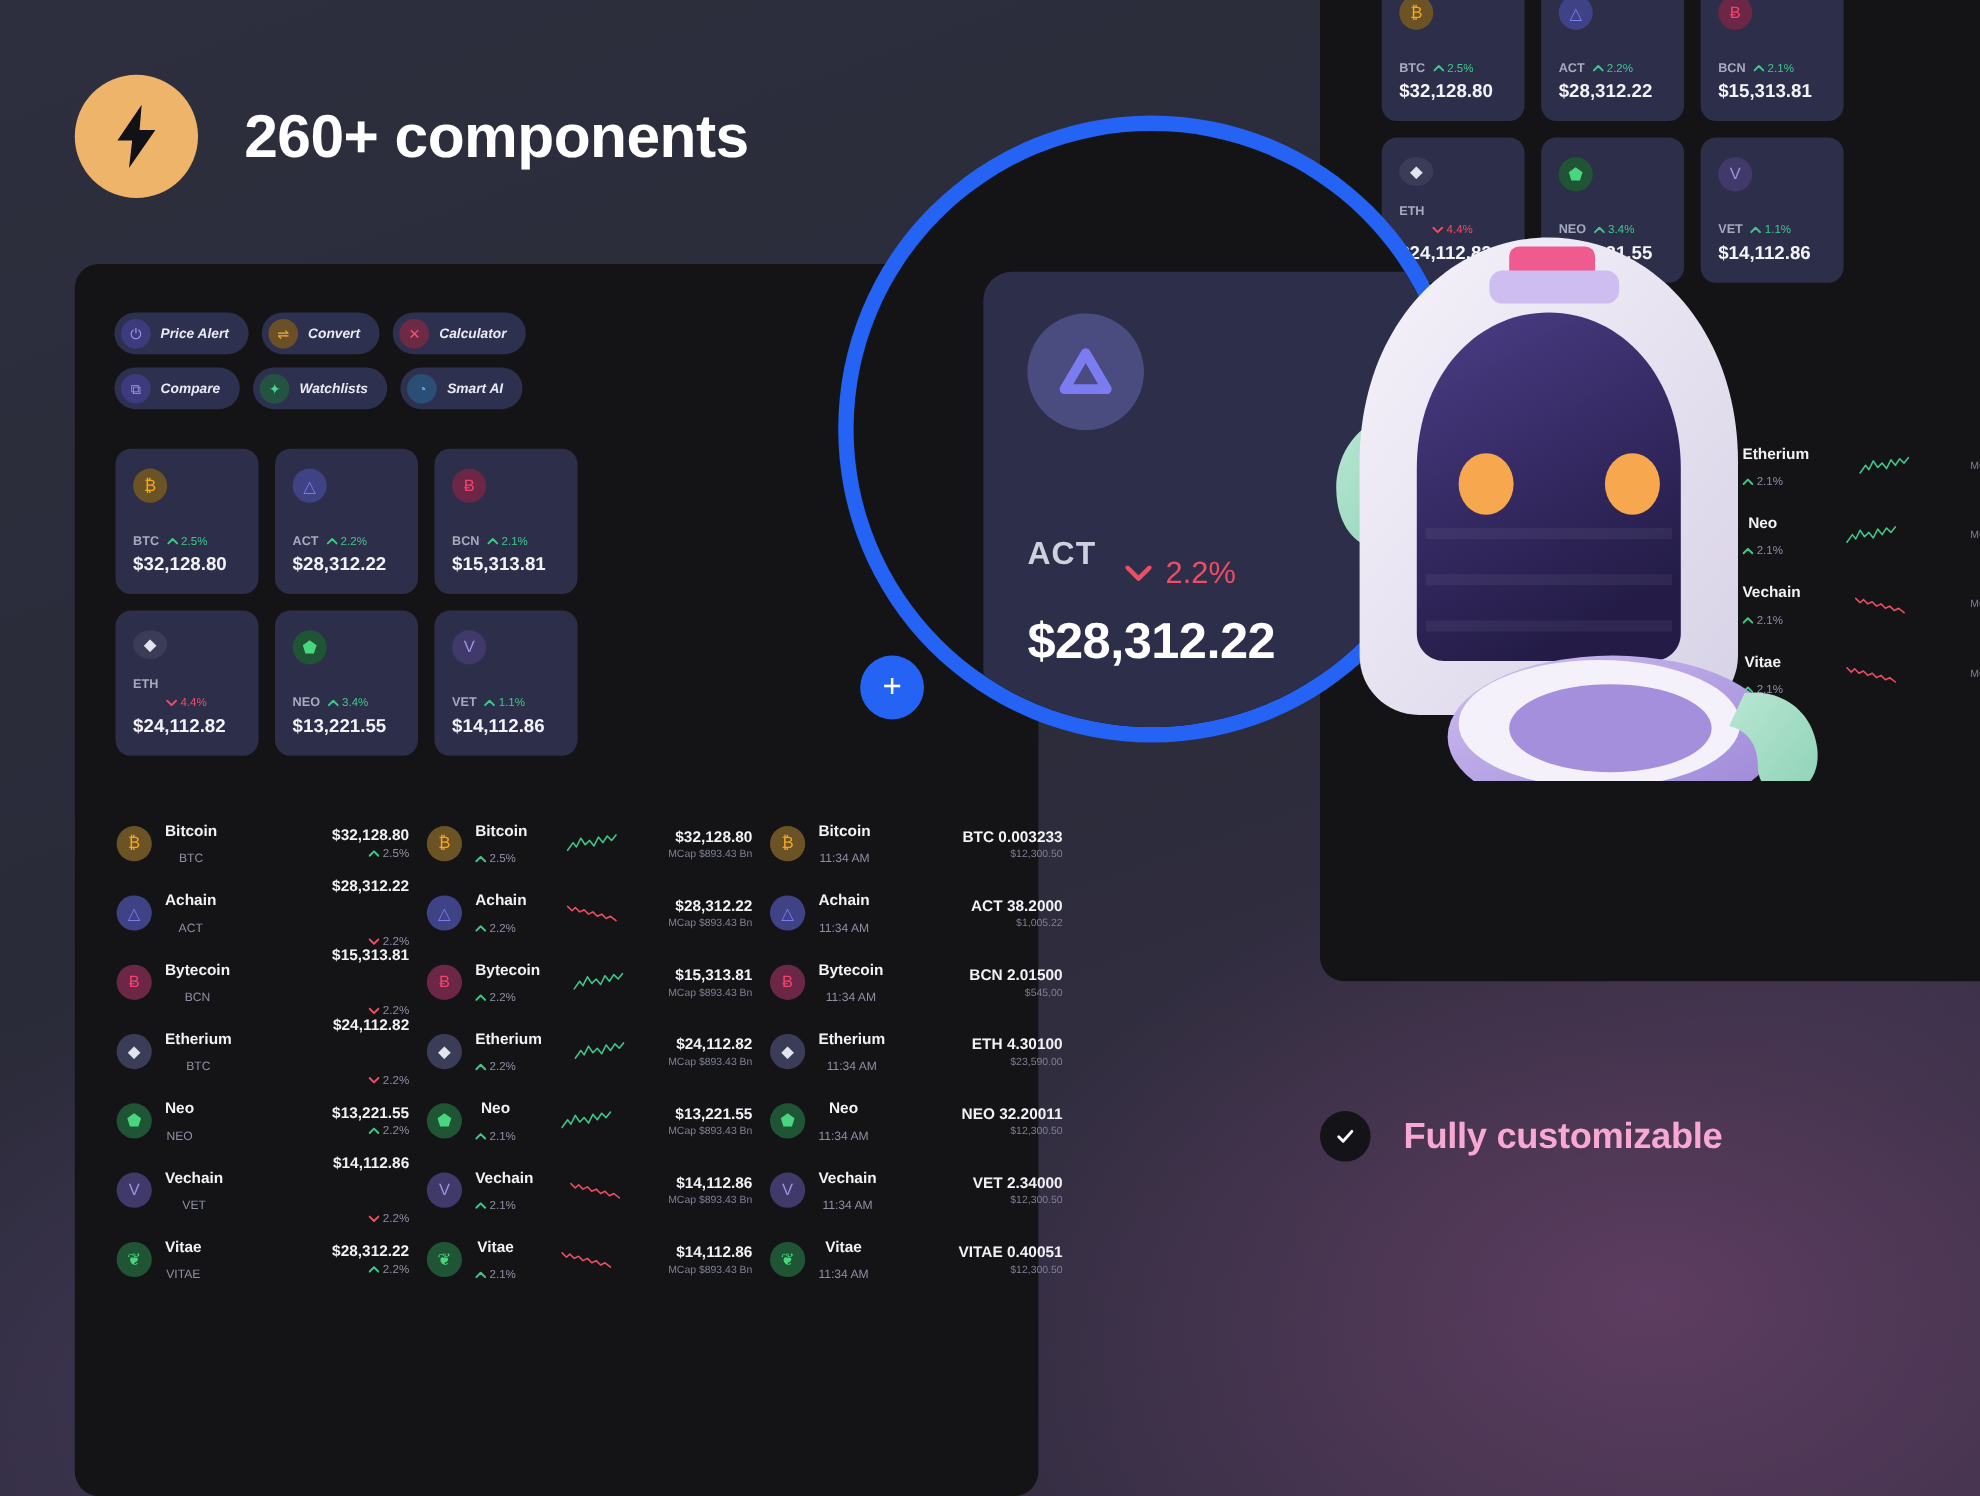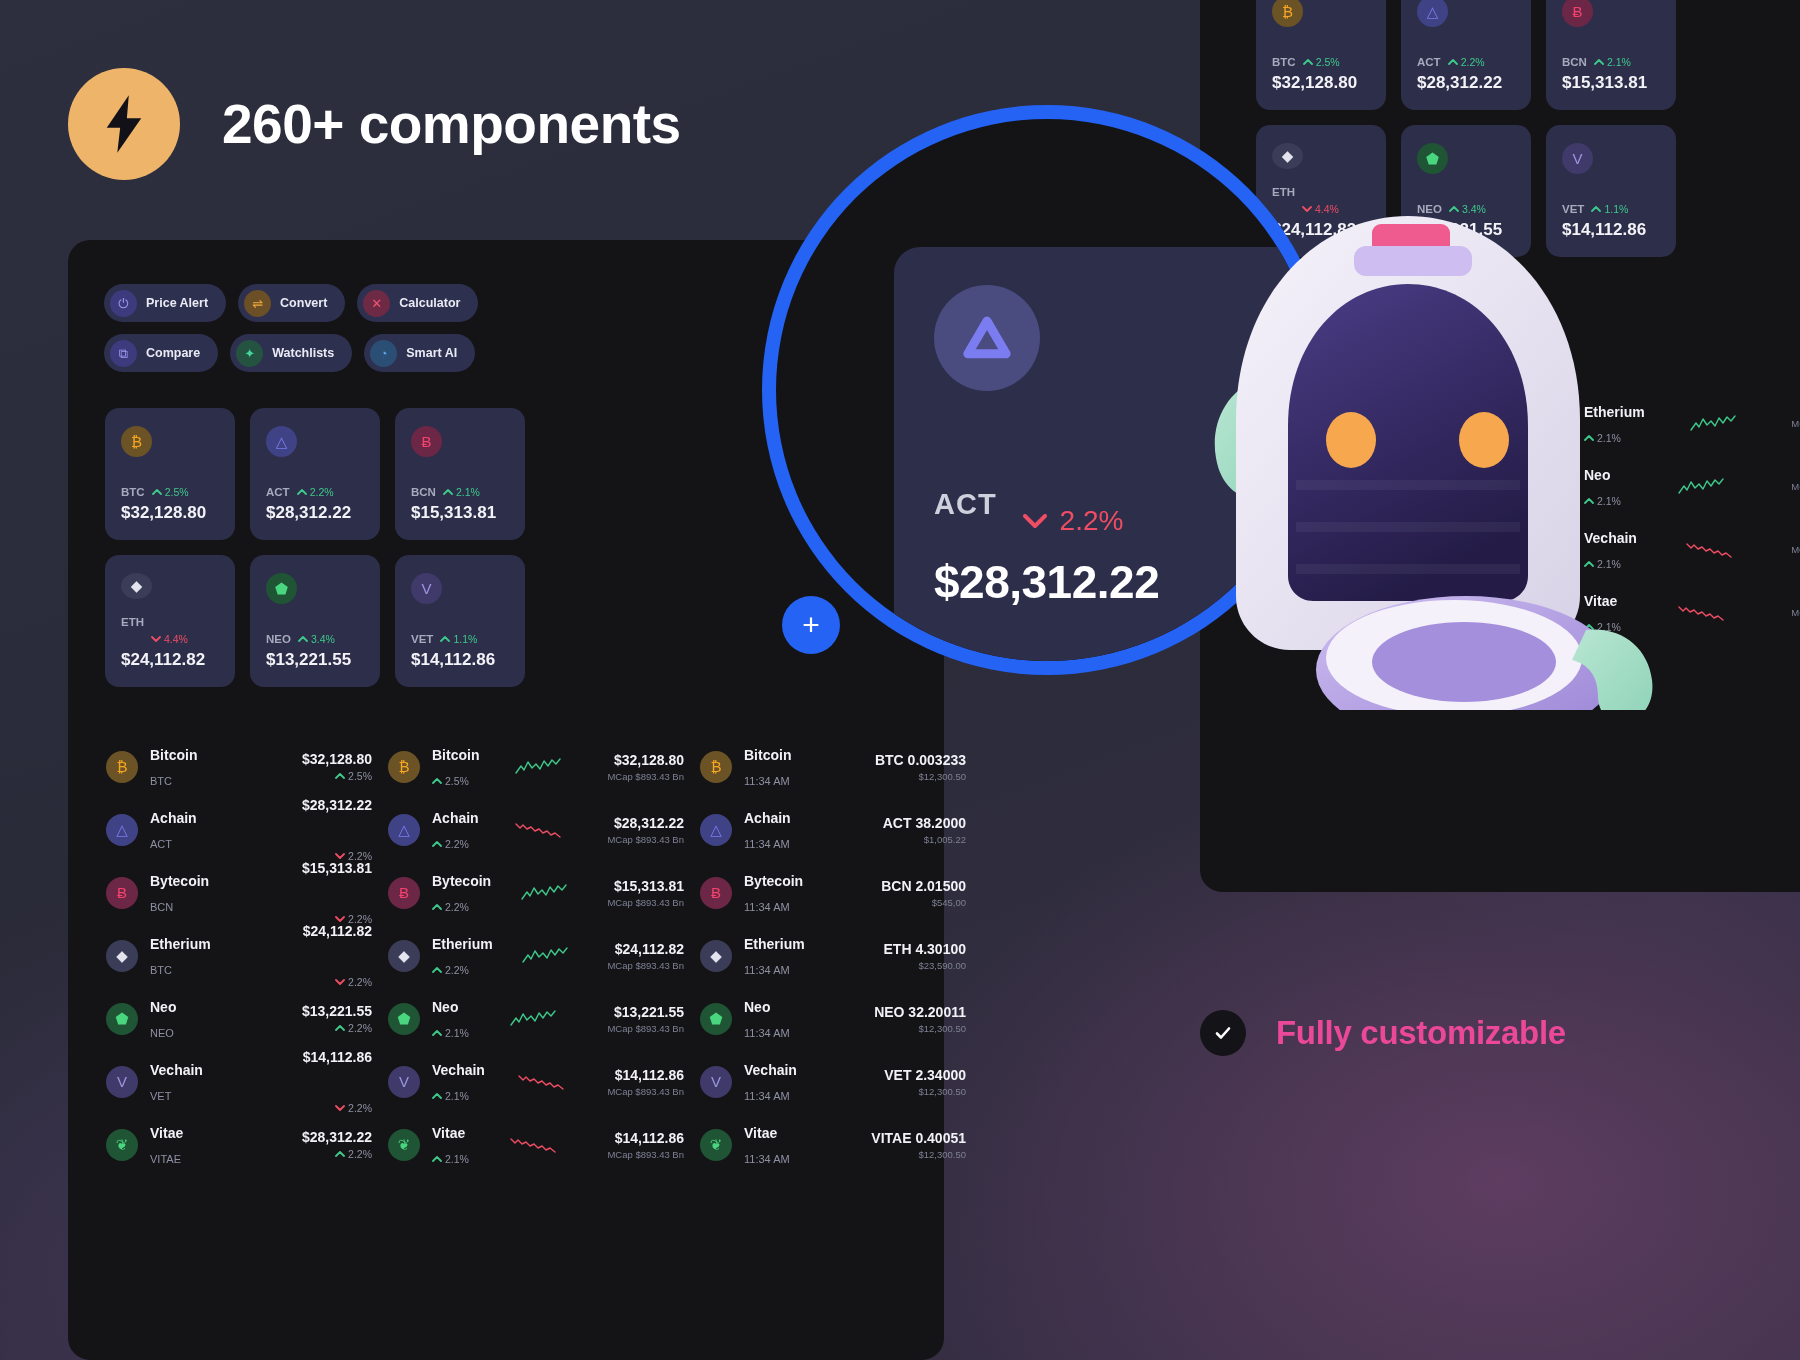--- a/index.html
+++ b/index.html
@@ -41,21 +41,21 @@
   .pill-row { display: flex; gap: 12px; }
   .pill {
     height: 38px; border-radius: 19px; background: #2e3050;
     display: flex; align-items: center; gap: 9px; padding: 0 18px 0 6px;
   }
   .pill-ico {
     width: 27px; height: 27px; border-radius: 50%;
     display: flex; align-items: center; justify-content: center;
     font-size: 13px; line-height: 1;
   }
-  .pill-label { font-size: 12.5px; font-weight: 600; color: #e9eaf4; white-space: nowrap; }
+  .pill-label { font-size: 12.5px; font-weight: 600; color: #e9eaf4; white-space: nowrap; font-style: italic; }
 
   
   .mini-grid {
     position: absolute; left: 37px; top: 168px;
     display: grid; grid-template-columns: repeat(3, 130px); gap: 15px;
   }
   .mini-card {
     width: 130px; height: 132px; border-radius: 14px;
     background: #2c2e4a; padding: 18px 16px 0 16px;
     display: flex; flex-direction: column;
@@ -72,21 +72,21 @@
 
   
   .lists { position: absolute; left: 30px; top: 495px; display: flex; gap: 0; }
   .list-col { width: 282px; display: flex; flex-direction: column; gap: 0; }
   .list-col.wide { width: 312px; }
   .row { height: 63px; display: flex; align-items: center; padding: 0 8px; }
   .row-ico {
     width: 32px; height: 32px; border-radius: 50%; flex: 0 0 32px;
     display: flex; align-items: center; justify-content: center; font-size: 15px;
   }
-  .row-names { margin-left: 12px; display: flex; flex-direction: column; gap: 12px; }
+  .row-names { margin-left: 12px; display: flex; flex-direction: column; gap: 12px; text-align: center; }
   .row-name { font-size: 14px; font-weight: 600; color: #f1f1f6; }
   .row-sub { font-size: 11px; color: #8e90a3; }
   .row-sub.chg { display: flex; align-items: center; gap: 3px; font-size: 10.5px; }
   .row-right { margin-left: auto; display: flex; flex-direction: column; align-items: flex-end; gap: 3px; }
   .row-price { font-size: 14px; font-weight: 600; color: #f1f1f6; }
   .row-mcap { font-size: 9.5px; color: #7e8093; }
   .spark { width: 46px; height: 20px; margin-left: auto; margin-right: 10px; }
 
   
   .panel-right {
@@ -134,21 +134,21 @@
   .mascot { position: absolute; left: 1196px; top: 150px; width: 460px; height: 560px; }
 
   
   .features { position: absolute; left: 1200px; top: 1010px; display: flex; flex-direction: column; gap: 44px; }
   .feature { display: flex; align-items: center; gap: 30px; }
   .check-circle {
     width: 46px; height: 46px; border-radius: 50%; background: #131318;
     display: flex; align-items: center; justify-content: center;
   }
   .check-circle svg { width: 20px; height: 20px; }
-  .feature-label { font-size: 33px; font-weight: 700; color: #ec4899; letter-spacing: -0.3px; }
+  .feature-label { font-size: 33px; font-weight: 700; color: #f9a8d4; letter-spacing: -0.3px; }
 </style>
 </head>
 <body>
 
 <div class="bg-wash"></div>
 
 <div class="header">
   <div class="bolt-badge">
     <svg viewBox="0 0 24 30">
         <path d="M14.5 0 3 17h7l-1.5 13L21 12h-7.5z" fill="#111117"></path>

